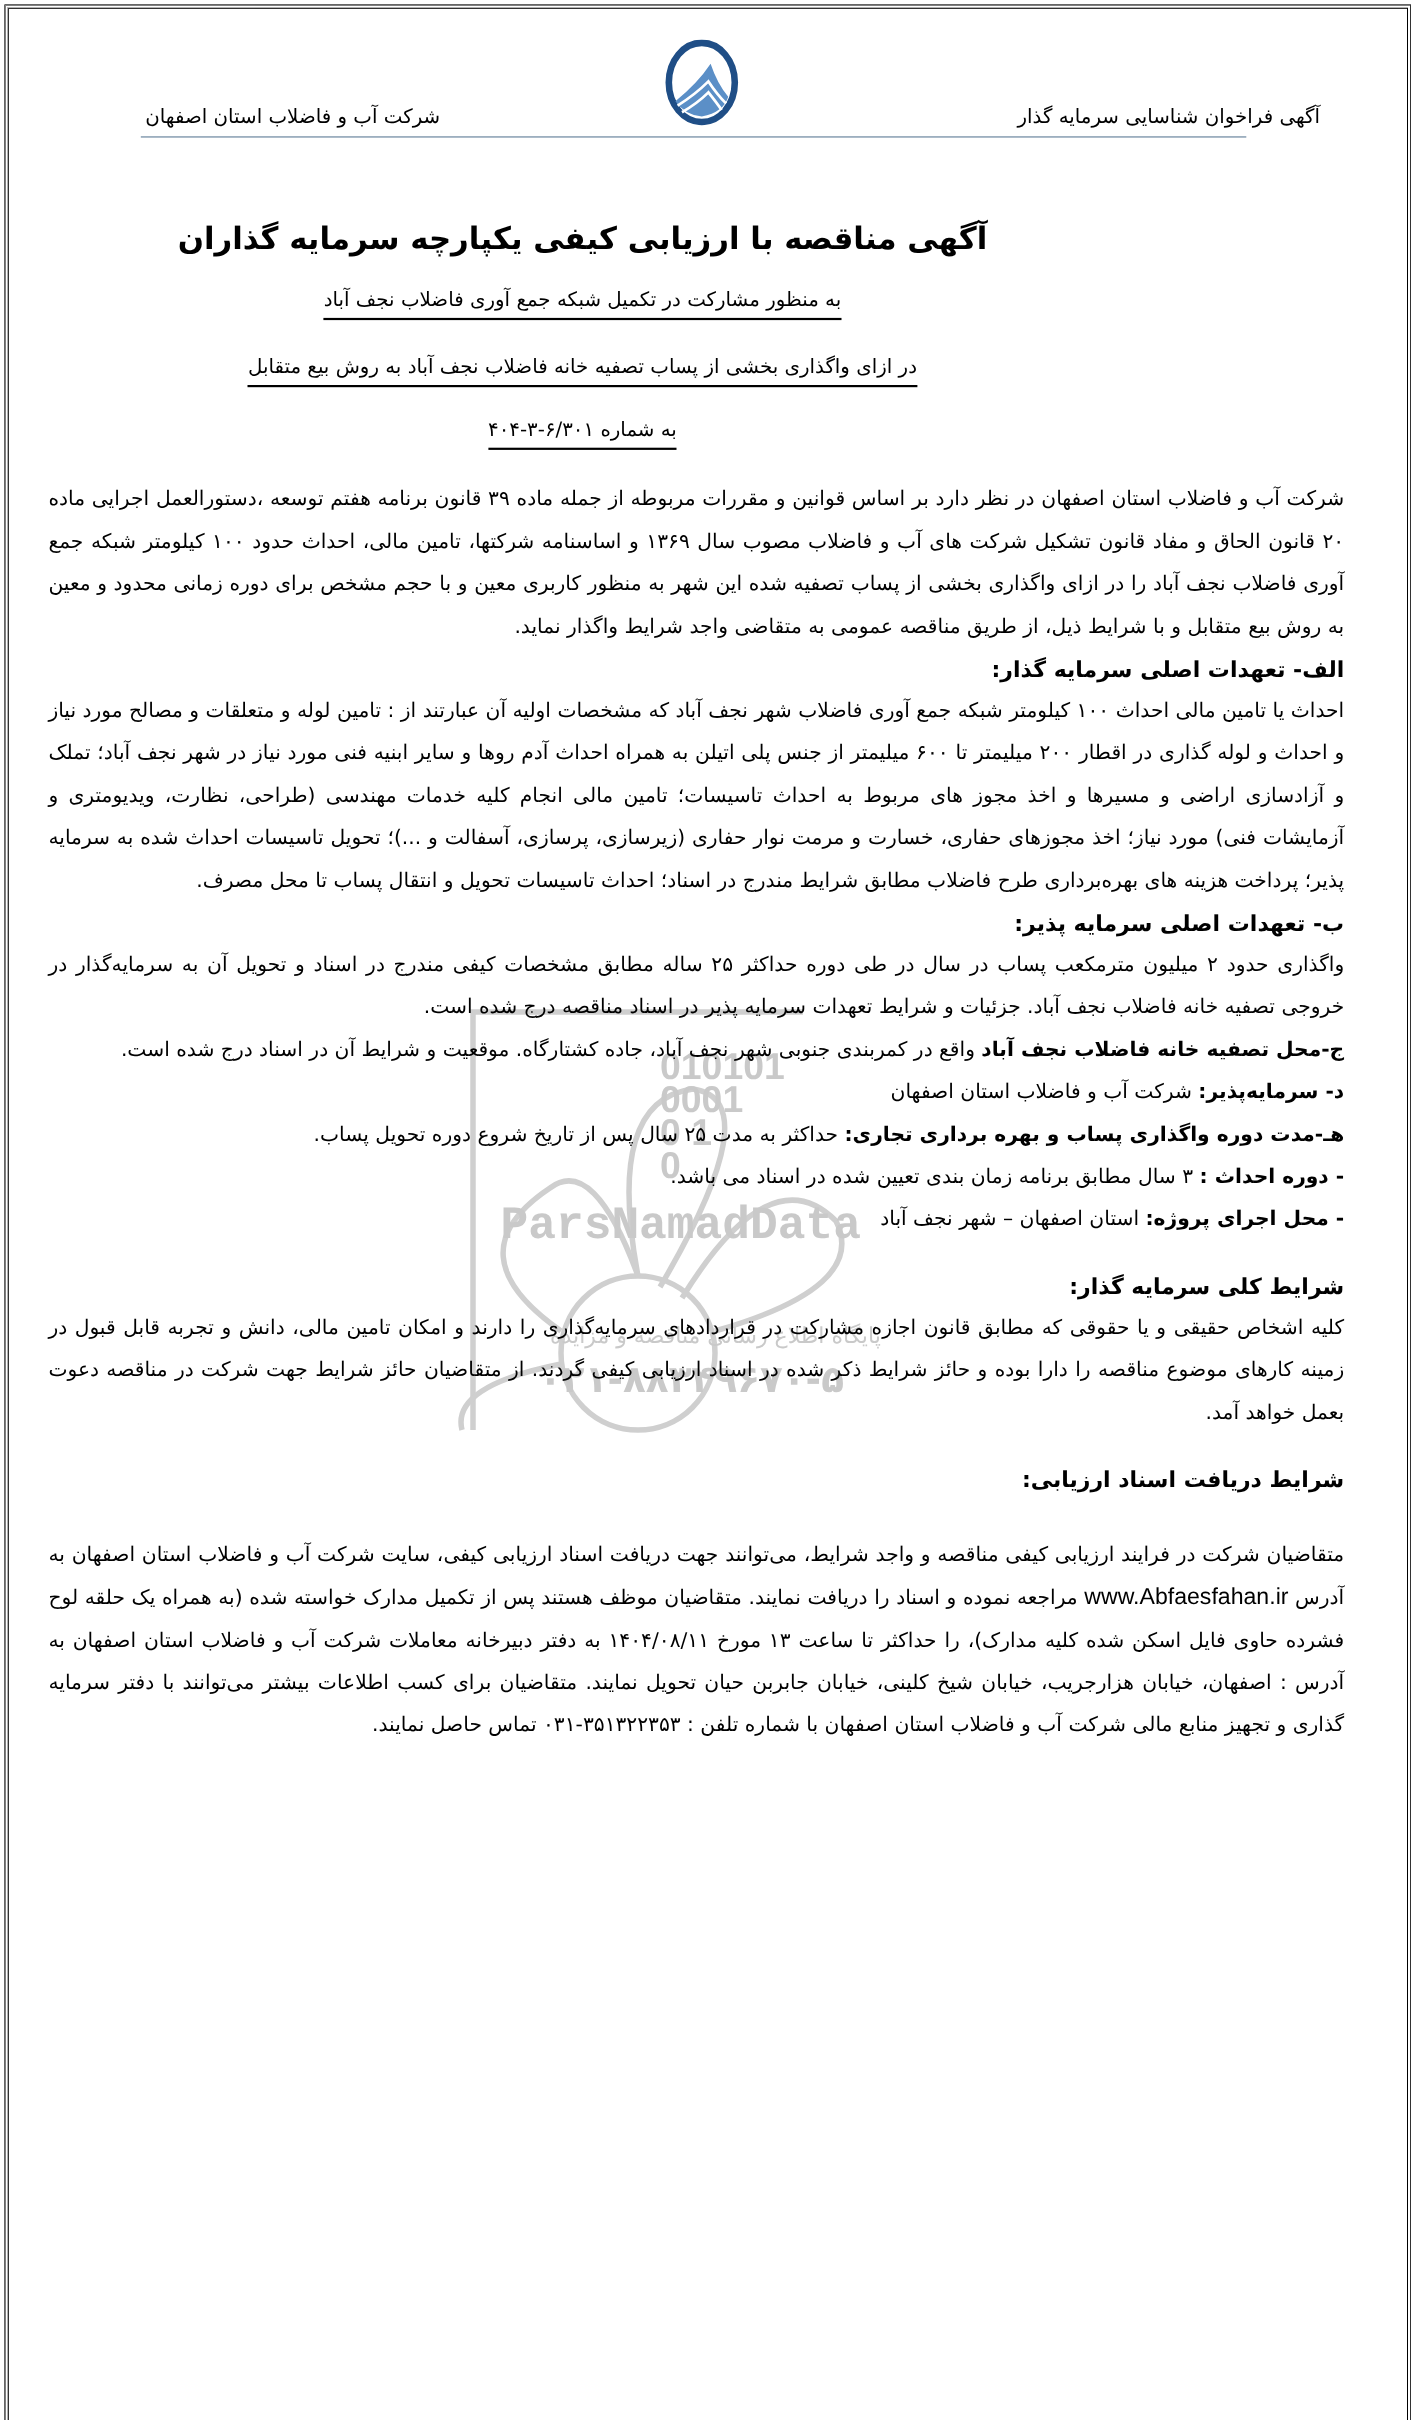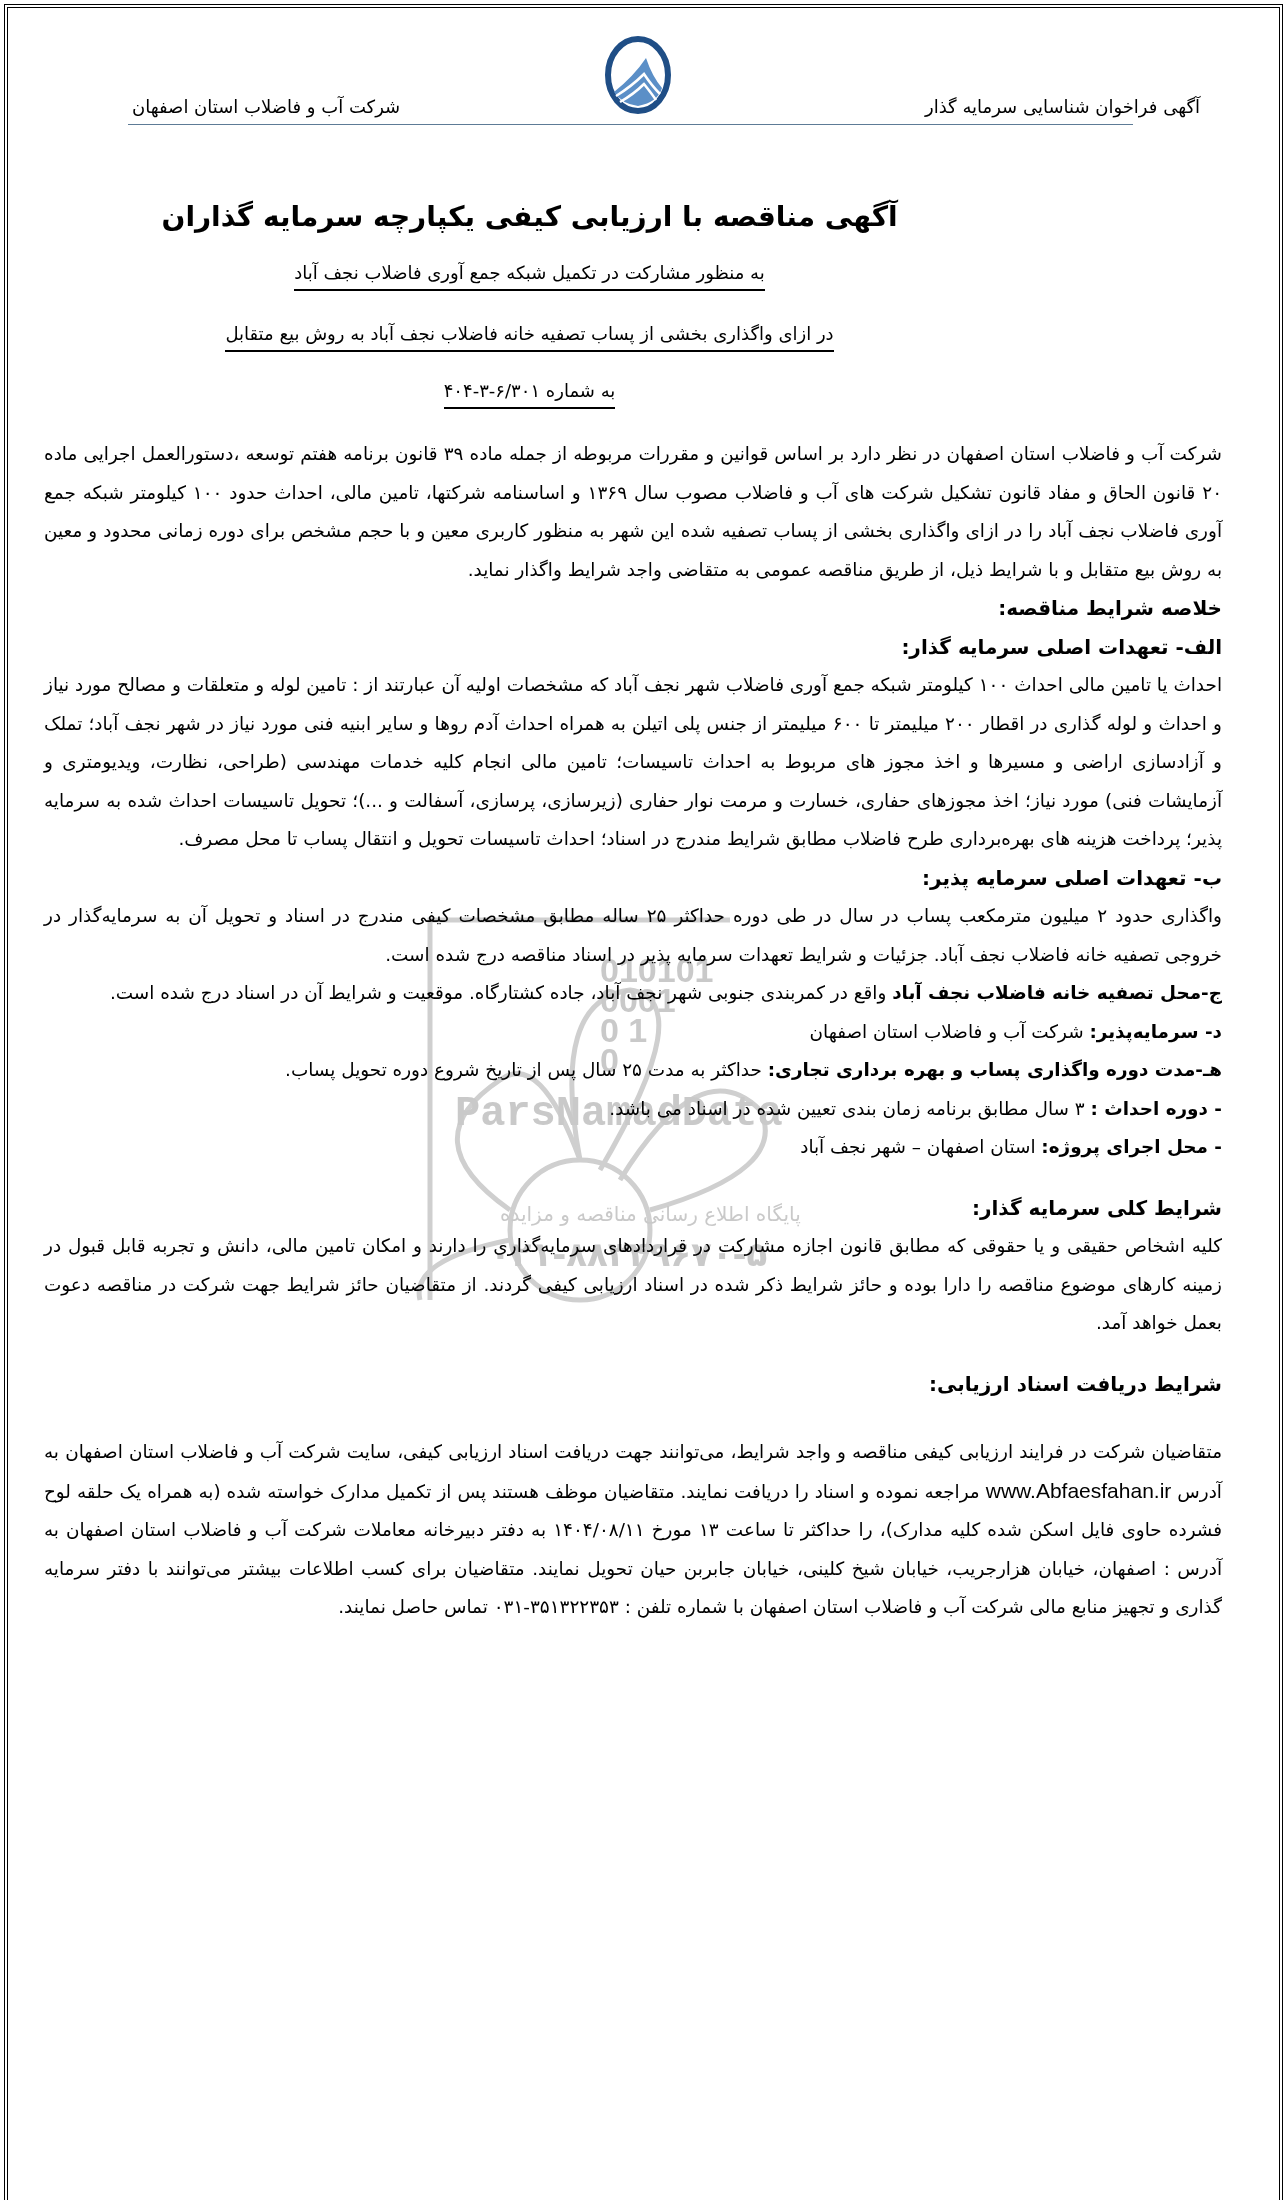--- a/index.html
+++ b/index.html
@@ -55,21 +55,20 @@
 <div class="wm-text" style="left:500px; top:1202px; font-size:20px; direction:rtl; font-weight:normal;">پایگاه اطلاع رسانی مناقصه و مزایده</div>
 <div class="wm-text" style="left:490px; top:1234px; font-size:34px;">۰۲۱-۸۸۳۴۹۶۷۰-۵</div>
 
 <div class="center title">آگهی مناقصه با ارزیابی کیفی یکپارچه سرمایه گذاران</div>
 <div class="center sub sub1"><span>به منظور مشارکت در تکمیل شبکه جمع آوری فاضلاب نجف آباد</span></div>
 <div class="center sub sub2"><span>در ازای واگذاری بخشی از پساب تصفیه خانه فاضلاب نجف آباد به روش بیع متقابل</span></div>
 <div class="center sub sub3"><span>به شماره ۶/۳۰۱-۳-۴۰۴</span></div>
 
 <div class="body" style="top:435px;">
   <p>شرکت آب و فاضلاب استان اصفهان در نظر دارد بر اساس قوانین و مقررات مربوطه از جمله ماده ۳۹ قانون برنامه هفتم توسعه ،دستورالعمل اجرایی ماده ۲۰ قانون الحاق و مفاد قانون تشکیل شرکت های آب و فاضلاب مصوب سال ۱۳۶۹ و اساسنامه شرکتها، تامین مالی، احداث حدود ۱۰۰ کیلومتر شبکه جمع آوری فاضلاب نجف آباد را در ازای واگذاری بخشی از پساب تصفیه شده این شهر به منظور کاربری معین و با حجم مشخص برای دوره زمانی محدود و معین به روش بیع متقابل و با شرایط ذیل، از طریق مناقصه عمومی به متقاضی واجد شرایط واگذار نماید.</p>
-  <p class="h">خلاصه شرایط مناقصه:</p>
   <p class="h">الف- تعهدات اصلی سرمایه گذار:</p>
   <p>احداث یا تامین مالی احداث ۱۰۰ کیلومتر شبکه جمع آوری فاضلاب شهر نجف آباد که مشخصات اولیه آن عبارتند از : تامین لوله و متعلقات و مصالح مورد نیاز و احداث و لوله گذاری در اقطار ۲۰۰ میلیمتر تا ۶۰۰ میلیمتر از جنس پلی اتیلن به همراه احداث آدم روها و سایر ابنیه فنی مورد نیاز در شهر نجف آباد؛ تملک و آزادسازی اراضی و مسیرها و اخذ مجوز های مربوط به احداث تاسیسات؛ تامین مالی انجام کلیه خدمات مهندسی (طراحی، نظارت، ویدیومتری و آزمایشات فنی) مورد نیاز؛ اخذ مجوزهای حفاری، خسارت و مرمت نوار حفاری (زیرسازی، پرسازی، آسفالت و ...)؛ تحویل تاسیسات احداث شده به سرمایه پذیر؛ پرداخت هزینه های بهره‌برداری طرح فاضلاب مطابق شرایط مندرج در اسناد؛ احداث تاسیسات تحویل و انتقال پساب تا محل مصرف.</p>
   <p class="h">ب- تعهدات اصلی سرمایه پذیر:</p>
   <p>واگذاری حدود ۲ میلیون مترمکعب پساب در سال در طی دوره حداکثر ۲۵ ساله مطابق مشخصات کیفی مندرج در اسناد و تحویل آن به سرمایه‌گذار در خروجی تصفیه خانه فاضلاب نجف آباد. جزئیات و شرایط تعهدات سرمایه پذیر در اسناد مناقصه درج شده است.</p>
   <p><b>ج-محل تصفیه خانه فاضلاب نجف آباد</b><span> واقع در کمربندی جنوبی شهر نجف آباد، جاده کشتارگاه. موقعیت و شرایط آن در اسناد درج شده است.</span></p>
   <p><b>د- سرمایه‌پذیر:</b><span> شرکت آب و فاضلاب استان اصفهان</span></p>
   <p><b>هـ-مدت دوره واگذاری پساب و بهره برداری تجاری:</b><span> حداکثر به مدت ۲۵ سال پس از تاریخ شروع دوره تحویل پساب.</span></p>
   <p><b>- دوره احداث :</b><span> ۳ سال مطابق برنامه زمان بندی تعیین شده در اسناد می باشد.</span></p>
   <p><b>- محل اجرای پروژه:</b><span> استان اصفهان – شهر نجف آباد</span></p>
   <p style="height:22px"></p>

